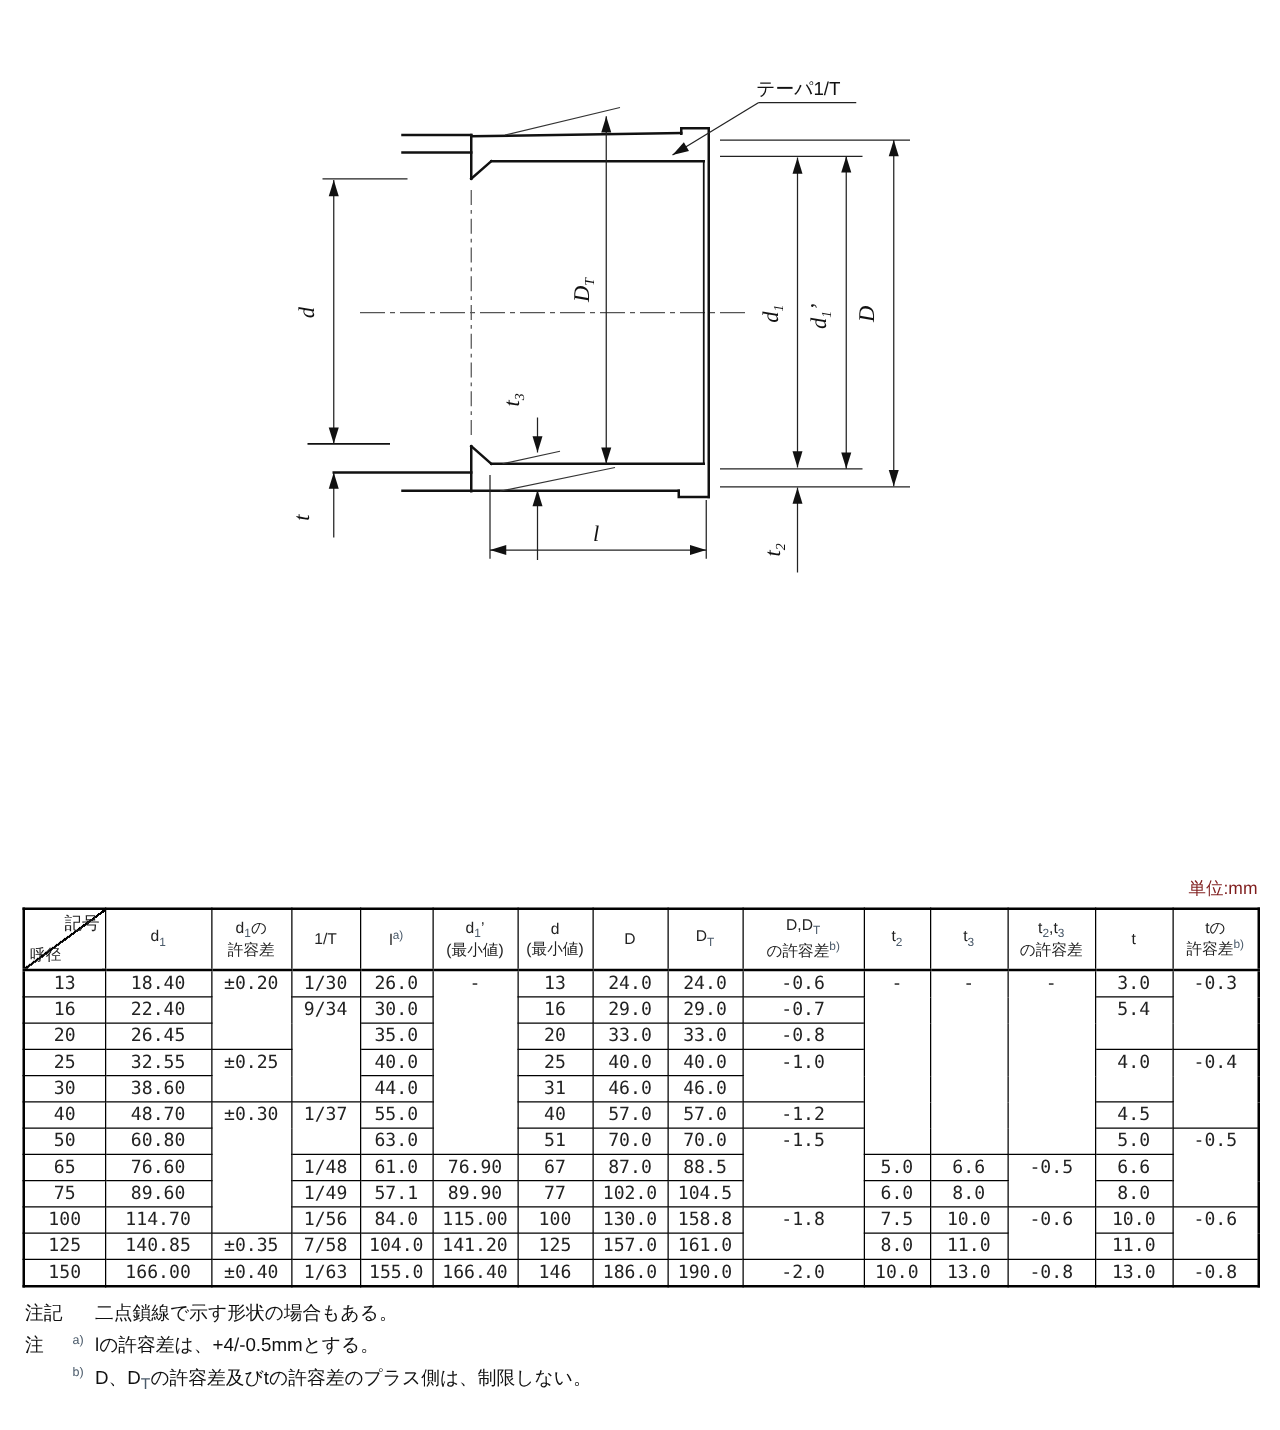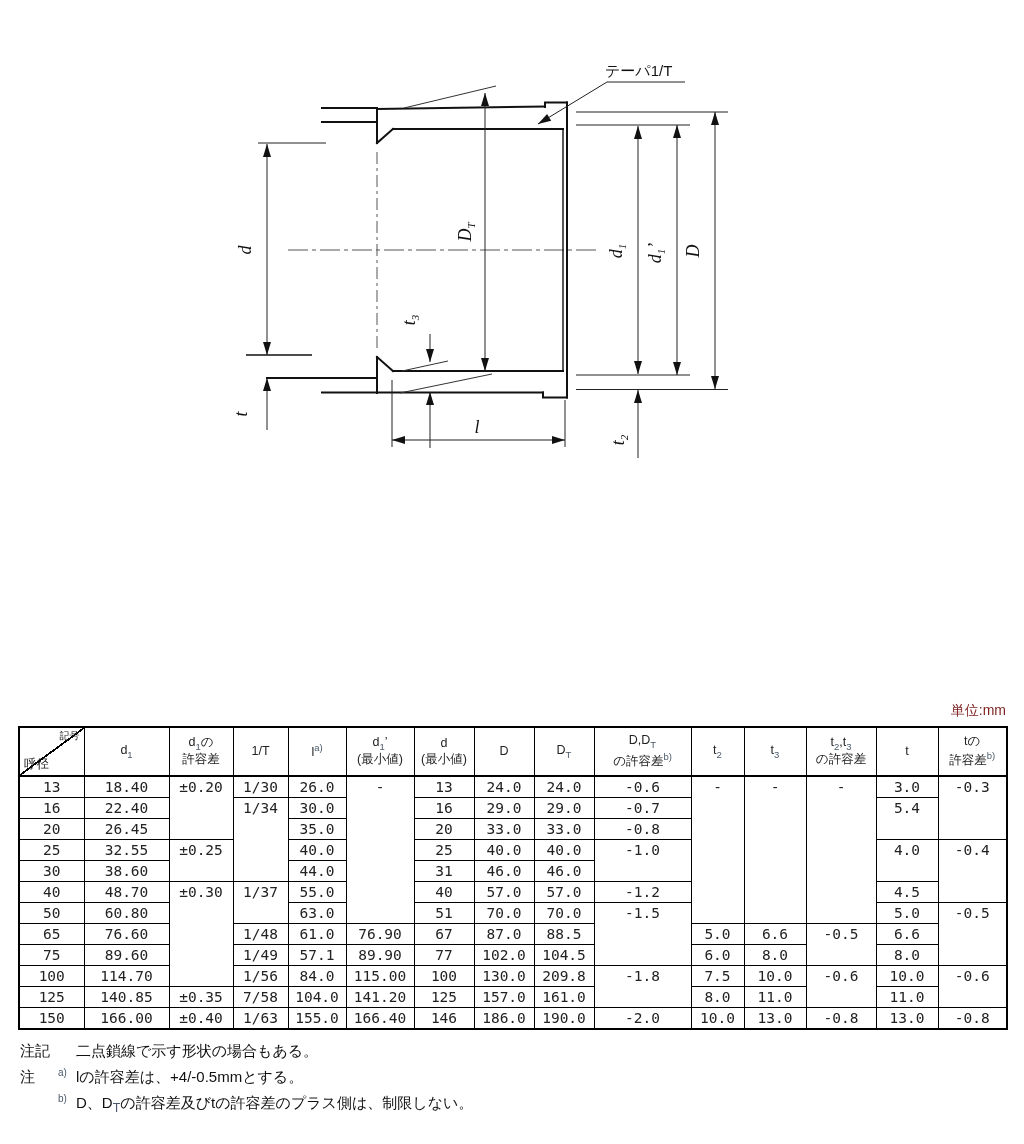--- a/index.html
+++ b/index.html
@@ -41,21 +41,21 @@
     font-family:"DejaVu Sans Mono","Liberation Mono",monospace;
   }
   sub,sup{color:#4a5a6a;}
   #spec-table sub,#spec-table sup{font-size:9.5px;}
   
   th.corner{
     position:relative;padding:0;
     background:linear-gradient(to bottom right,
       transparent 48.8%,#000 48.8%,#000 51.2%,transparent 51.2%);
   }
-  th.corner .c-top{position:absolute;top:2px;right:4px;font-size:10px;}
+  th.corner .c-top{position:absolute;top:2px;right:4px;font-size:14px;}
   th.corner .c-bottom{position:absolute;bottom:2px;left:4px;font-size:12.5px;margin-top:36px;}
   
   #notes{position:absolute;left:20px;top:1040px;font-size:15px;line-height:21px;color:#111;}
   .note-head{display:inline-block;width:38px;font-family:Liberation Serif, serif;}
   .note-sup{display:inline-block;width:18px;font-size:10px;vertical-align:super;color:#4a5a6a;}
 </style>
 </head>
 <body>
 
 <svg id="drawing" width="1024" height="520" viewBox="0 0 1024 520">
@@ -227,21 +227,21 @@
         <td>-0.6</td>
         <td rowspan="7">-</td>
         <td rowspan="7">-</td>
         <td rowspan="7">-</td>
         <td>3.0</td>
         <td rowspan="3">-0.3</td>
       </tr>
       <tr>
         <td>16</td>
         <td>22.40</td>
-        <td rowspan="4">1/34</td>
+        <td rowspan="4">9/34</td>
         <td>30.0</td>
         <td>16</td>
         <td>29.0</td>
         <td>29.0</td>
         <td>-0.7</td>
         <td rowspan="2">5.4</td>
       </tr>
       <tr>
         <td>20</td>
         <td>26.45</td>
@@ -322,21 +322,21 @@
         <td>8.0</td>
       </tr>
       <tr>
         <td>100</td>
         <td>114.70</td>
         <td>1/56</td>
         <td>84.0</td>
         <td>115.00</td>
         <td>100</td>
         <td>130.0</td>
-        <td>209.8</td>
+        <td>158.8</td>
         <td rowspan="2">-1.8</td>
         <td>7.5</td>
         <td>10.0</td>
         <td rowspan="2">-0.6</td>
         <td>10.0</td>
         <td rowspan="2">-0.6</td>
       </tr>
       <tr>
         <td>125</td>
         <td>140.85</td>

